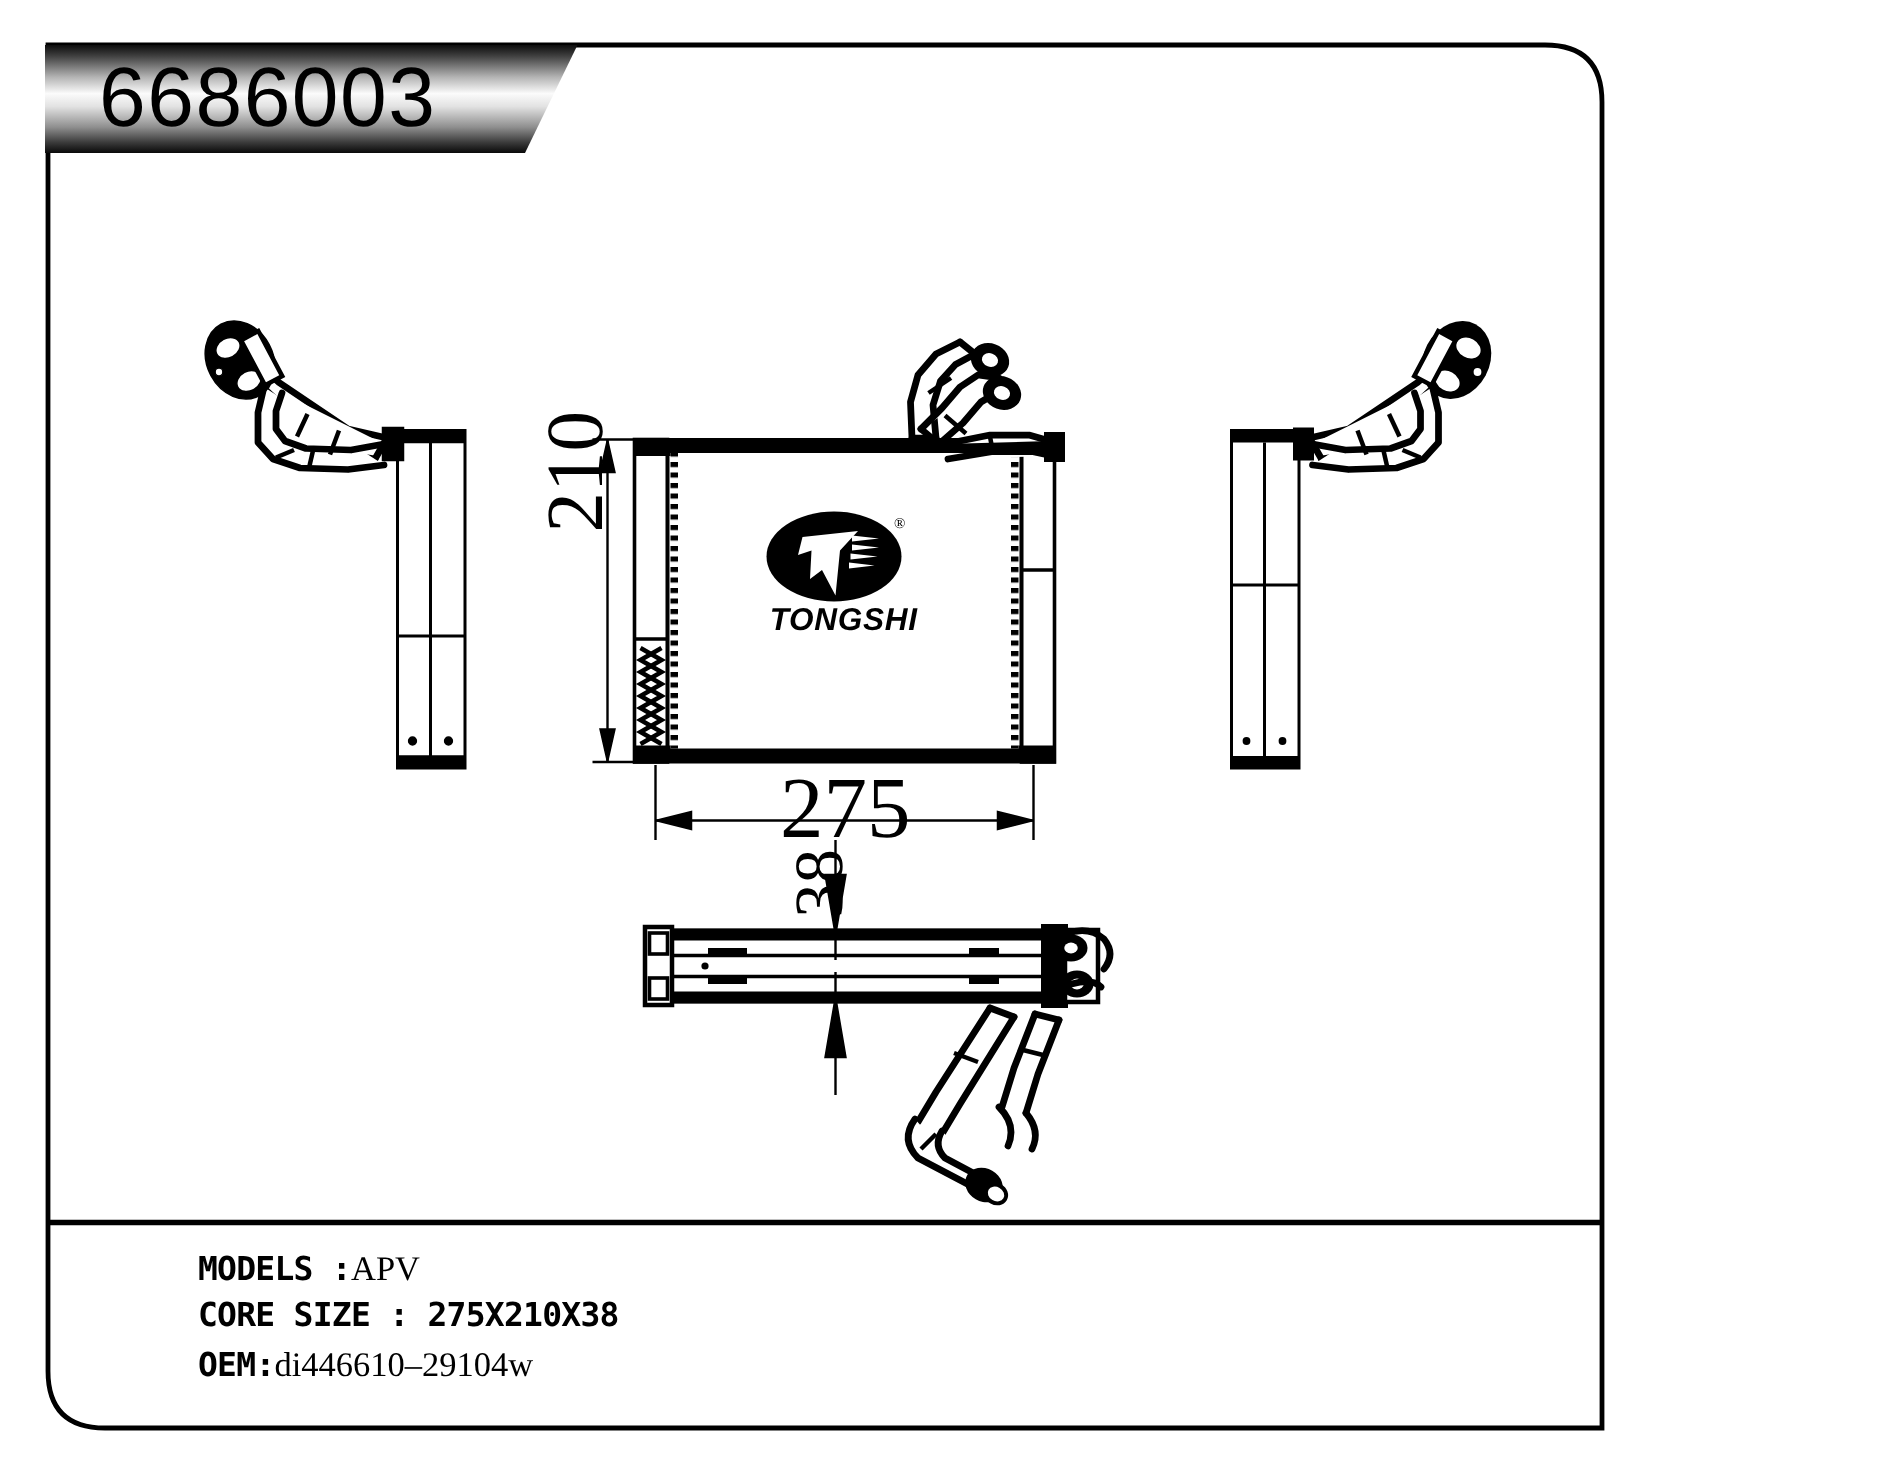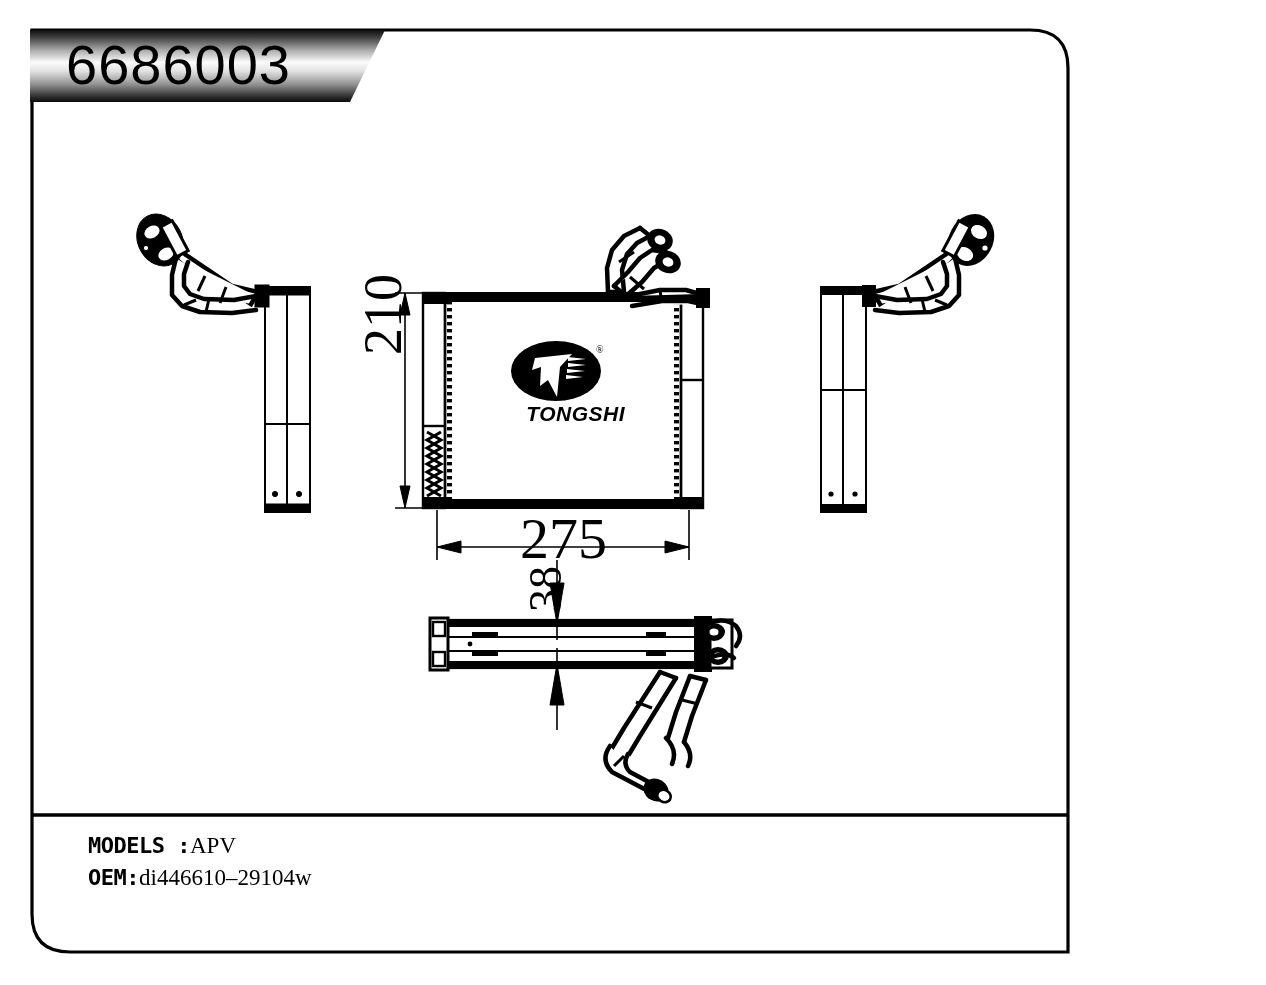--- a/index.html
+++ b/index.html
@@ -58,20 +58,21 @@
     position: absolute;
     left: 88px;
     top: 830px;
     width: 700px;
   }
   .spec-line {
     display: block;
     white-space: nowrap;
     line-height: 32px;
     height: 32px;
+    margin-left: 44px;
   }
   .spec-label {
     font-family: "DejaVu Sans Mono", monospace;
     font-size: 22px;
     font-weight: bold;
     color: #000000;
     letter-spacing: -0.5px;
   }
   .spec-value-serif {
     font-family: "Liberation Serif", serif;
@@ -133,21 +134,21 @@
     top: 4px;
     font-family: "Liberation Serif", serif;
     font-size: 10px;
     color: #000;
   }
   .logo-word {
     position: absolute;
     left: 0px;
     top: 62px;
     width: 125px;
-    text-align: right;
+    text-align: center;
     font-family: "Liberation Sans", sans-serif;
     font-size: 21px;
     font-weight: bold;
     font-style: italic;
     letter-spacing: 0.5px;
     color: #000000;
   }
 </style>
 </head>
 <body>
@@ -439,17 +440,20 @@
 
   <div class="dim dim-275">275</div>
   <div class="dim dim-210">210</div>
   <div class="dim dim-38">38</div>
 
   <div class="spec-block">
     <div class="spec-line">
       <span class="spec-label">MODELS</span><span class="spec-label"> :</span><span class="spec-value-serif">APV</span>
     </div>
     <div class="spec-line">
+      <span class="spec-label">CORE SIZE</span><span class="spec-label"> : </span><span class="spec-value-mono">275X210X38</span>
+    </div>
+    <div class="spec-line">
       <span class="spec-label">OEM</span><span class="spec-label">:</span><span class="spec-value-serif">di446610‒29104w</span>
     </div>
   </div>
 
 </div>
 
 </body></html>

